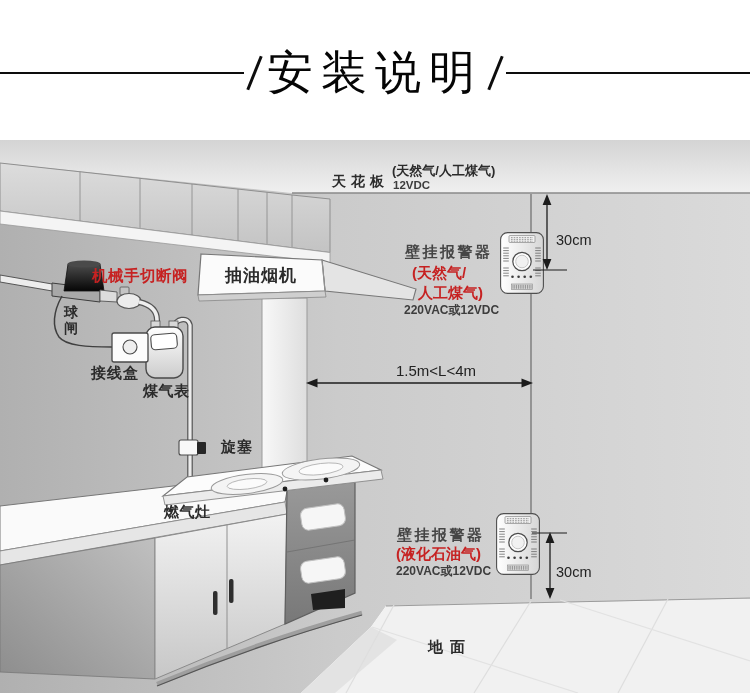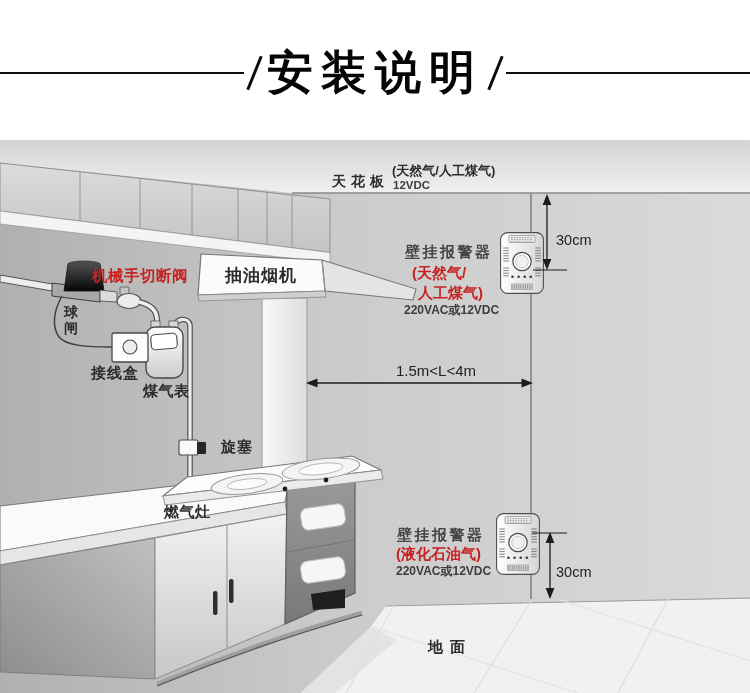--- a/index.html
+++ b/index.html
@@ -1,21 +1,21 @@
 <!DOCTYPE html>
 <html><head>
 <meta charset="utf-8">
 <style>
   html,body{margin:0;padding:0;background:#ffffff;}
   .stage{width:750px;height:693px;position:relative;background:#fff;overflow:hidden;
          font-family:"Liberation Sans",sans-serif;}
   .header{height:140px;display:flex;align-items:center;padding-top:6px;box-sizing:border-box;}
   .rule{flex:1;height:2px;background:#0d0d0d;}
   .slash{width:3px;height:36px;background:#0d0d0d;transform:rotate(22deg);margin:0 9px;}
-  .title{font-size:46px;font-weight:700;letter-spacing:8px;margin:8px 2px;color:#050505;white-space:nowrap;}
+  .title{font-size:46px;font-weight:400;letter-spacing:8px;margin:8px 2px;color:#050505;white-space:nowrap;}
   svg{display:block;}
   svg text{font-family:"Liberation Sans",sans-serif;}
   .lbl{fill:#2b2b2b;font-weight:bold;}
   .lbl-gray{fill:#454545;font-weight:bold;}
   .lbl-pwr{fill:#3d3d3d;font-weight:bold;}
   .lbl-dim{fill:#222222;font-weight:normal;}
 </style>
 </head>
 <body>
 

